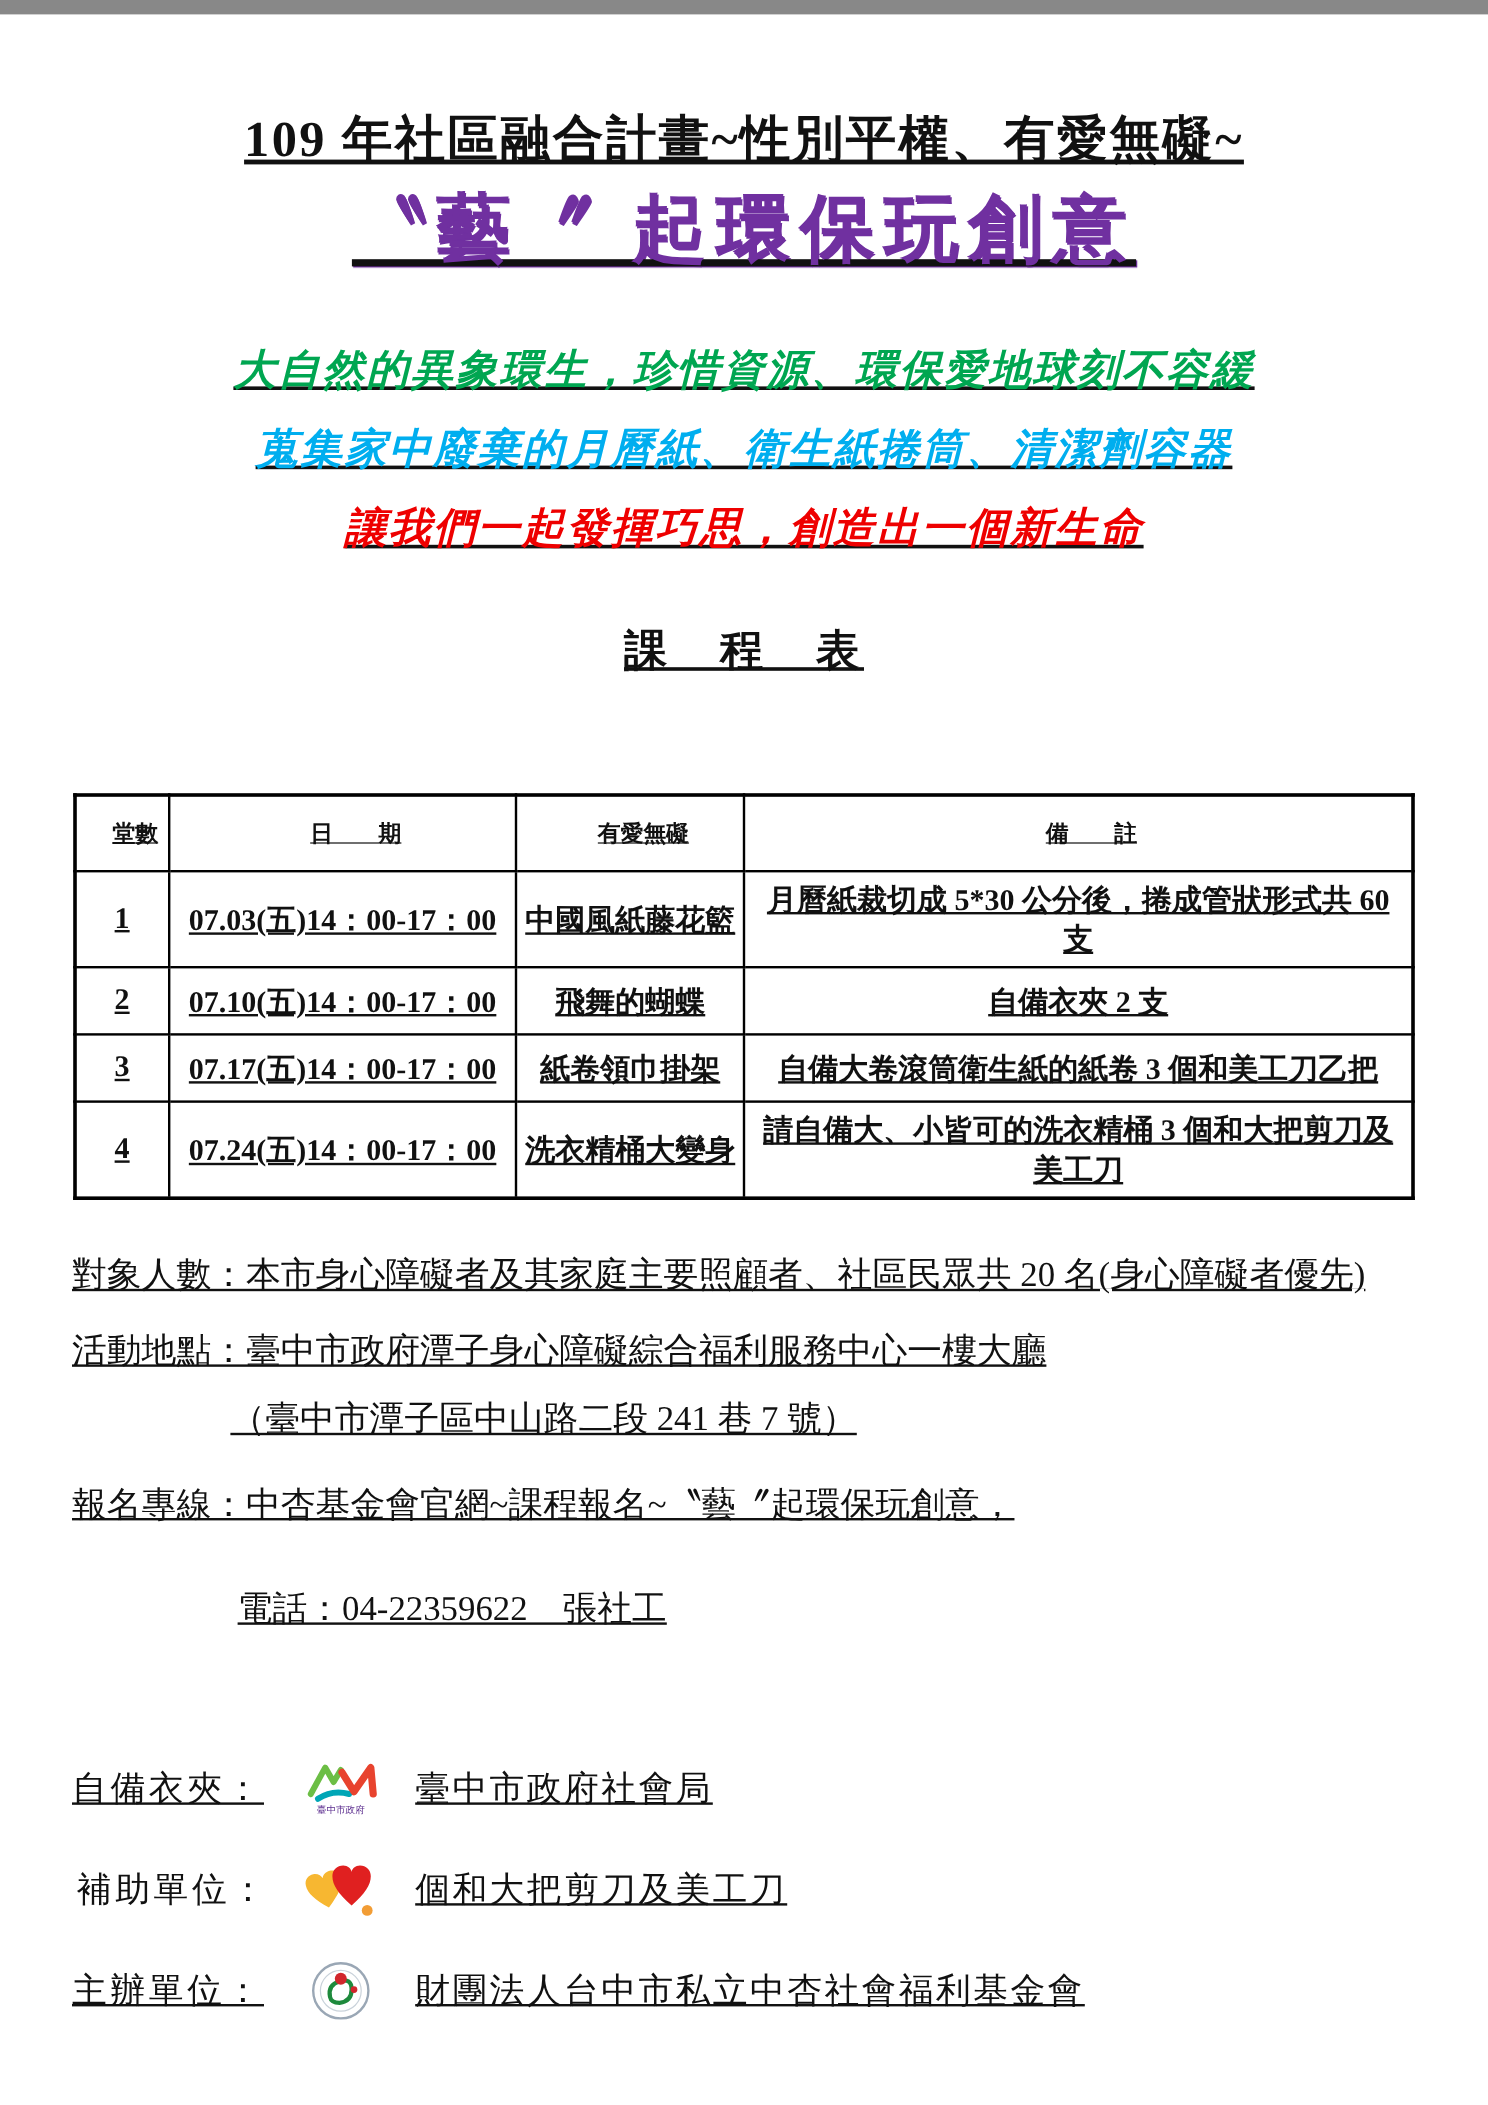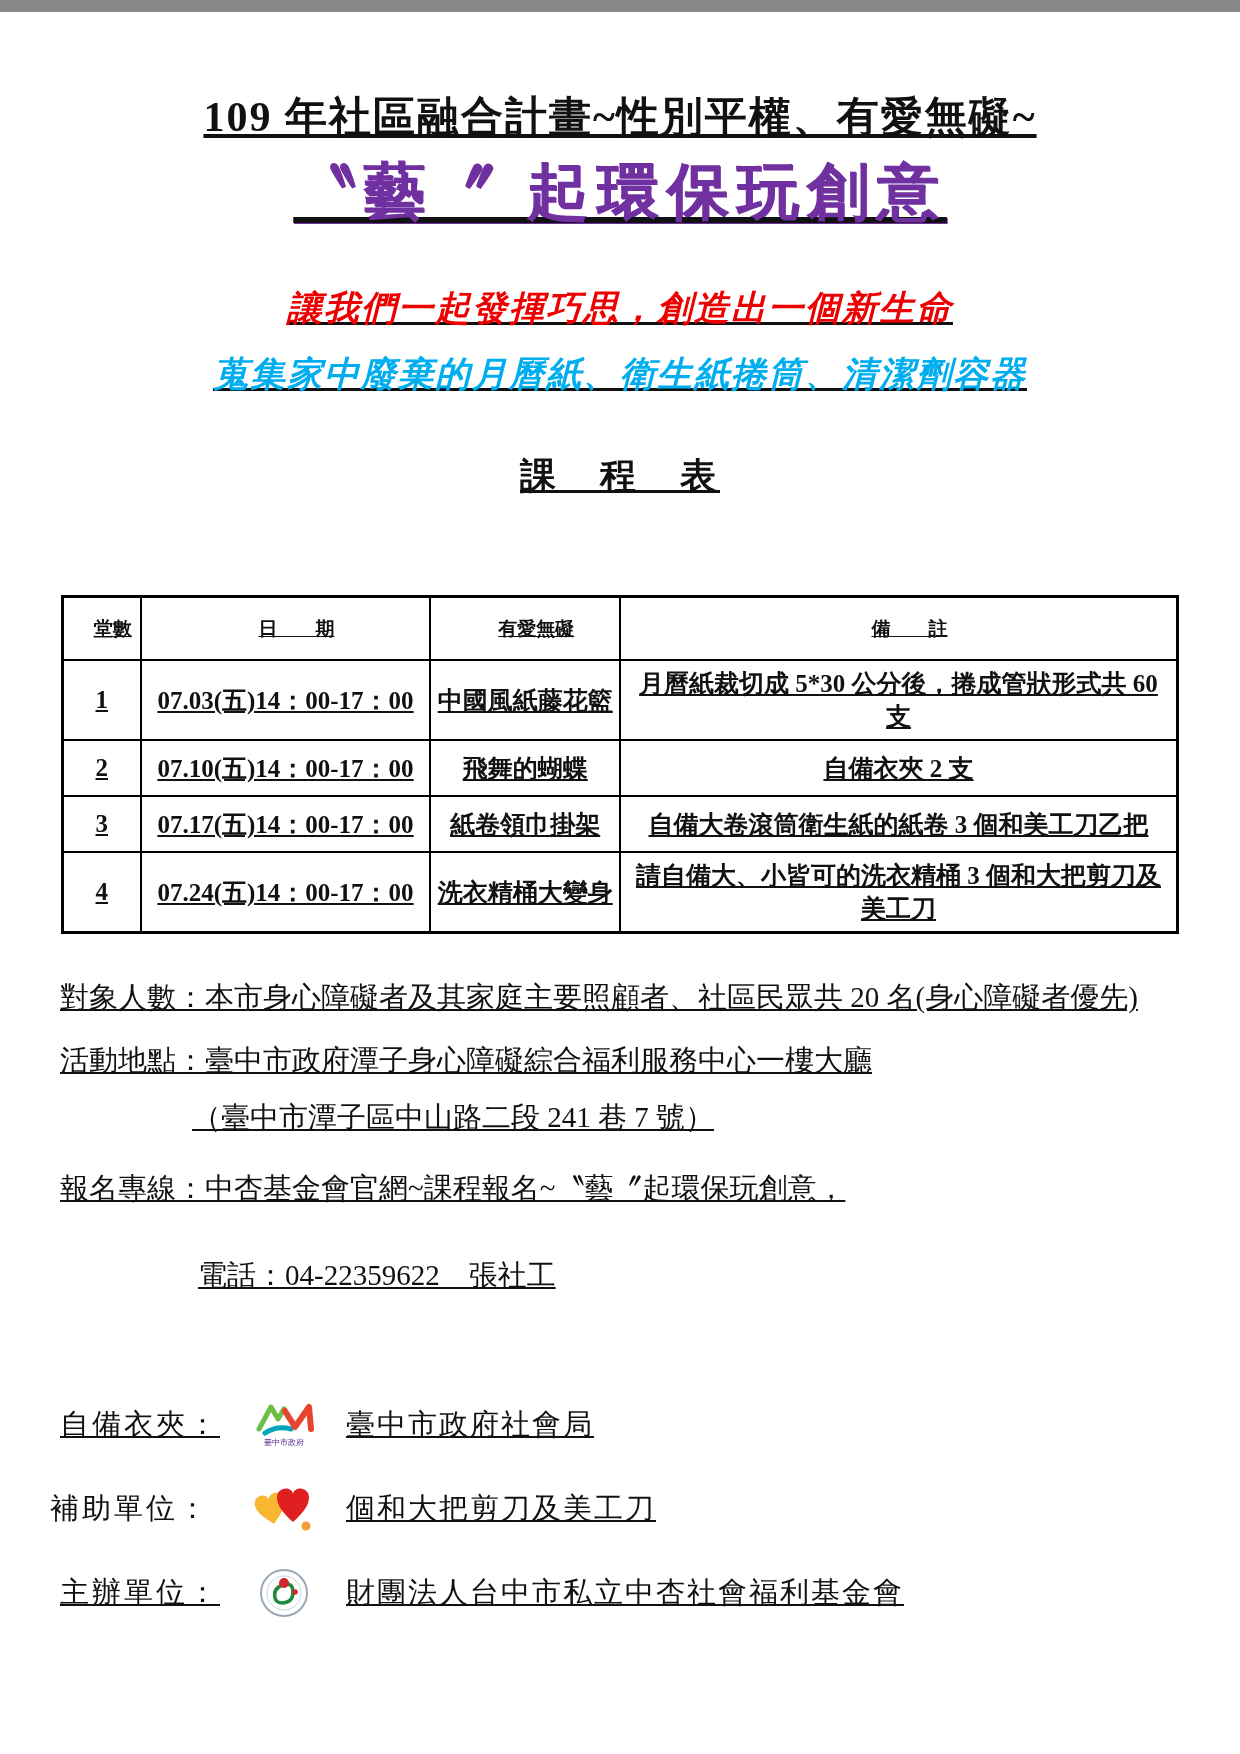--- a/index.html
+++ b/index.html
@@ -59,22 +59,23 @@
 </style>
 </head>
 <body>
 
 <div class="page">
 
   <div class="subtitle">109 年社區融合計畫~性別平權、有愛無礙~</div>
   <div class="main-title">〝藝〞 起環保玩創意</div>
 
   <div class="slogans">
+    <div class="slogan green">大自然的異象環生，珍惜資源、環保愛地球刻不容緩</div>
+    <div class="slogan cyan">蒐集家中廢棄的月曆紙、衛生紙捲筒、清潔劑容器</div>
     <div class="slogan red">讓我們一起發揮巧思，創造出一個新生命</div>
-    <div class="slogan cyan">蒐集家中廢棄的月曆紙、衛生紙捲筒、清潔劑容器</div>
   </div>
 
   <div class="schedule-heading">課　程　表</div>
 
   <table class="schedule">
     <thead>
       <tr>
         <th class="col-no">堂數</th>
         <th class="col-date">日　　期</th>
         <th class="col-course">有愛無礙</th>
@@ -133,21 +134,21 @@
     </div>
 
     <div class="org-row">
       <span class="org-logo" style="margin-left:188px;">
         <svg width="62" height="50" viewBox="0 0 62 50">
           <path d="M18 40 C8 31 3 25 3 18 C3 13 6.5 10 11 10 C14.5 10 17.5 12.5 18 15 C18.5 12.5 21.5 10 25 10 C29.5 10 33 13 33 18 C33 25 28 31 18 40 Z" fill="#F7B731" transform="rotate(-12 18 25)"></path>
           <path d="M40 38 C29 28 24 21 24 13.5 C24 8 28 4.5 33 4.5 C36.8 4.5 39.8 7.2 40 10 C40.2 7.2 43.2 4.5 47 4.5 C52 4.5 56 8 56 13.5 C56 21 51 28 40 38 Z" fill="#E02020"></path>
           <circle cx="53" cy="42" r="4.5" fill="#F29D35"></circle>
         </svg>
       </span>
-      <span class="org-label" style="position:absolute;left:50px;">補助單位：</span>
+      <span class="org-label" style="position:absolute;left:64px;">補助單位：</span>
       <span class="org-name">個和大把剪刀及美工刀</span>
     </div>
 
     <div class="org-row">
       <span class="org-label">主辦單位：</span>
       <span class="org-logo">
         <svg width="50" height="50" viewBox="0 0 50 50">
           <circle cx="25" cy="25" r="23" fill="#fff" stroke="#9aa7b5" stroke-width="2"></circle>
           <circle cx="25" cy="25" r="17" fill="#fff" stroke="#c9d2da" stroke-width="1"></circle>
           <path d="M16 30 Q14 20 24 17 Q34 14 34 24 Q34 34 24 35 Q17 35 16 30 Z" fill="none" stroke="#1E8A3C" stroke-width="3.5" stroke-linecap="round"></path>

